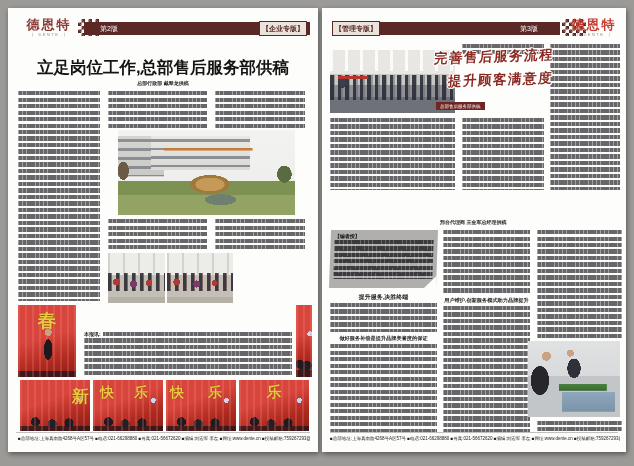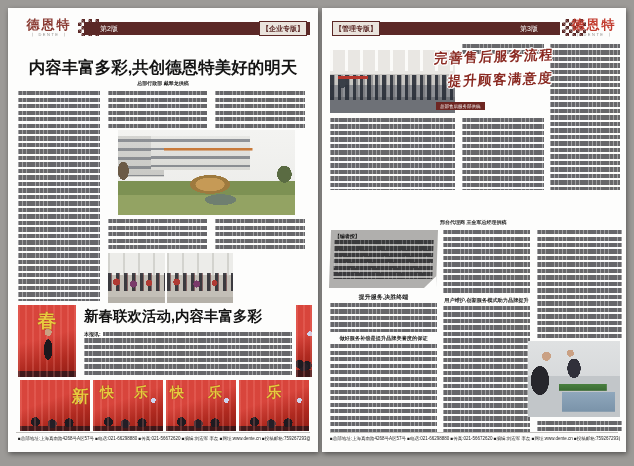--- a/index.html
+++ b/index.html
@@ -131,40 +131,39 @@
   <div class="logo-block" style="left:12px;top:10px;">
     <div class="logo-name" style="color:#8a3a32;">德恩特</div>
     <div class="logo-sub">丨 DENTE 丨</div>
   </div>
   <div class="checker" style="left:70px;top:11px;"></div>
   <div class="edition-bar" style="left:76px;top:14px;width:226px;">
     <span class="edition-label" style="left:16px;">第2版</span>
     <span class="section-badge" style="right:3px;">【企业专版】</span>
   </div>
 
-  <div class="h1" style="top:49px;font-size:16.5px;">内容丰富多彩,共创德恩特美好的明天</div>
+  <div class="h1" style="top:49px;font-size:16.5px;">立足岗位工作,总部售后服务部供稿</div>
   <div class="byline" style="top:72px;left:0;right:0;">总部行政部 戴翠龙供稿</div>
 
   <div class="ft" style="left:10px;top:83px;width:82px;height:210px;"></div>
   <div class="ft" style="left:100px;top:83px;width:99px;height:37px;"></div>
   <div class="ft" style="left:207px;top:83px;width:90px;height:37px;"></div>
 
   <div class="ph ph-campus" style="left:110px;top:122px;width:177px;height:85px;"></div>
 
   <div class="ft" style="left:100px;top:211px;width:99px;height:32px;"></div>
   <div class="ft" style="left:207px;top:211px;width:90px;height:32px;"></div>
 
   <div class="ph ph-crowd" style="left:100px;top:245px;width:57px;height:50px;"></div>
   <div class="ph ph-crowd" style="left:159px;top:245px;width:66px;height:50px;"></div>
   <div class="ph ph-crowd-b" style="left:227px;top:245px;width:70px;height:50px;"></div>
 
   <div class="ph ph-stage ph-stage-tall" style="left:10px;top:297px;width:58px;height:72px;">
     <span class="gchar" style="top:4%;font-size:19px;">春</span>
   </div>
-  <div class="h1" style="left:76px;right:auto;width:216px;top:299px;font-size:14.5px;text-align:left;">新春联欢活动,内容丰富多彩</div>
   <div class="ft" style="left:76px;top:324px;width:208px;height:44px;">
     <span class="lead">本报讯:</span>
   </div>
   <div class="ph ph-stage" style="left:288px;top:297px;width:16px;height:72px;"></div>
 
   <div class="ph ph-stage" style="left:12px;top:372px;width:70px;height:51px;">
     <span class="gchar" style="top:10%;font-size:17px;letter-spacing:6px;padding-left:45px;">新 春</span>
   </div>
   <div class="ph ph-stage" style="left:85px;top:372px;width:70px;height:51px;">
     <span class="gchar" style="top:8%;font-size:14px;letter-spacing:8px;">快 乐</span>

